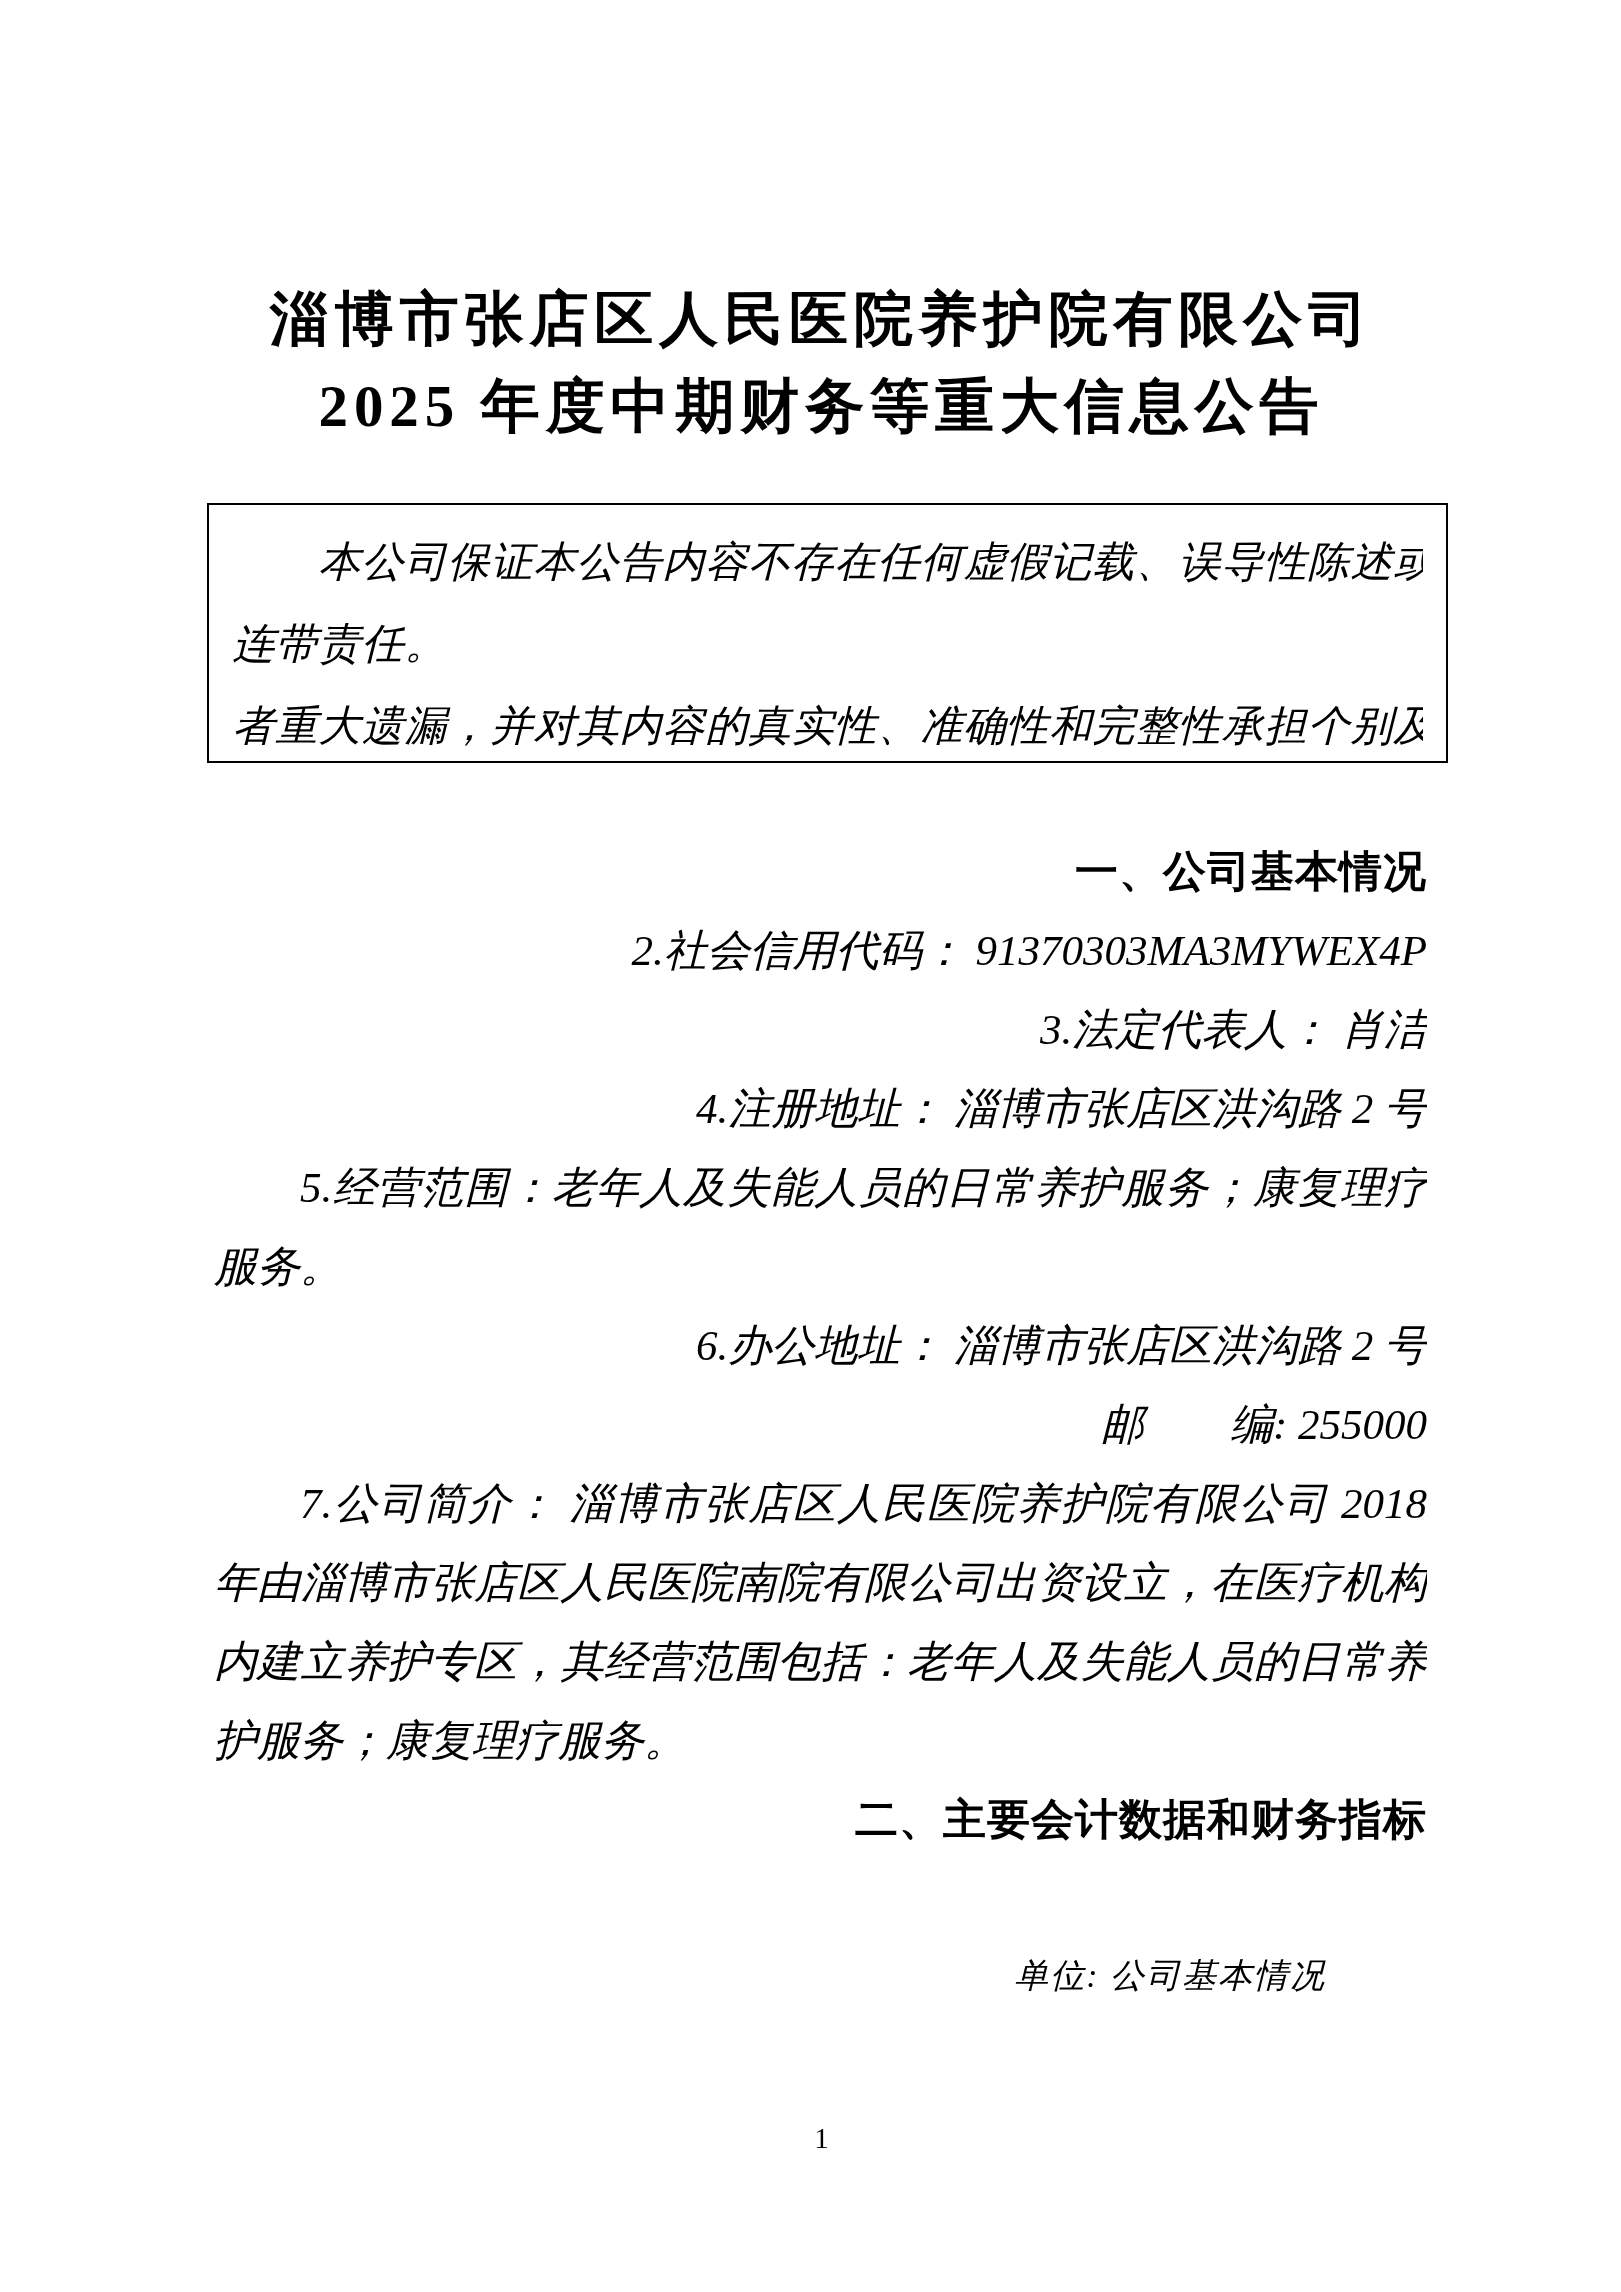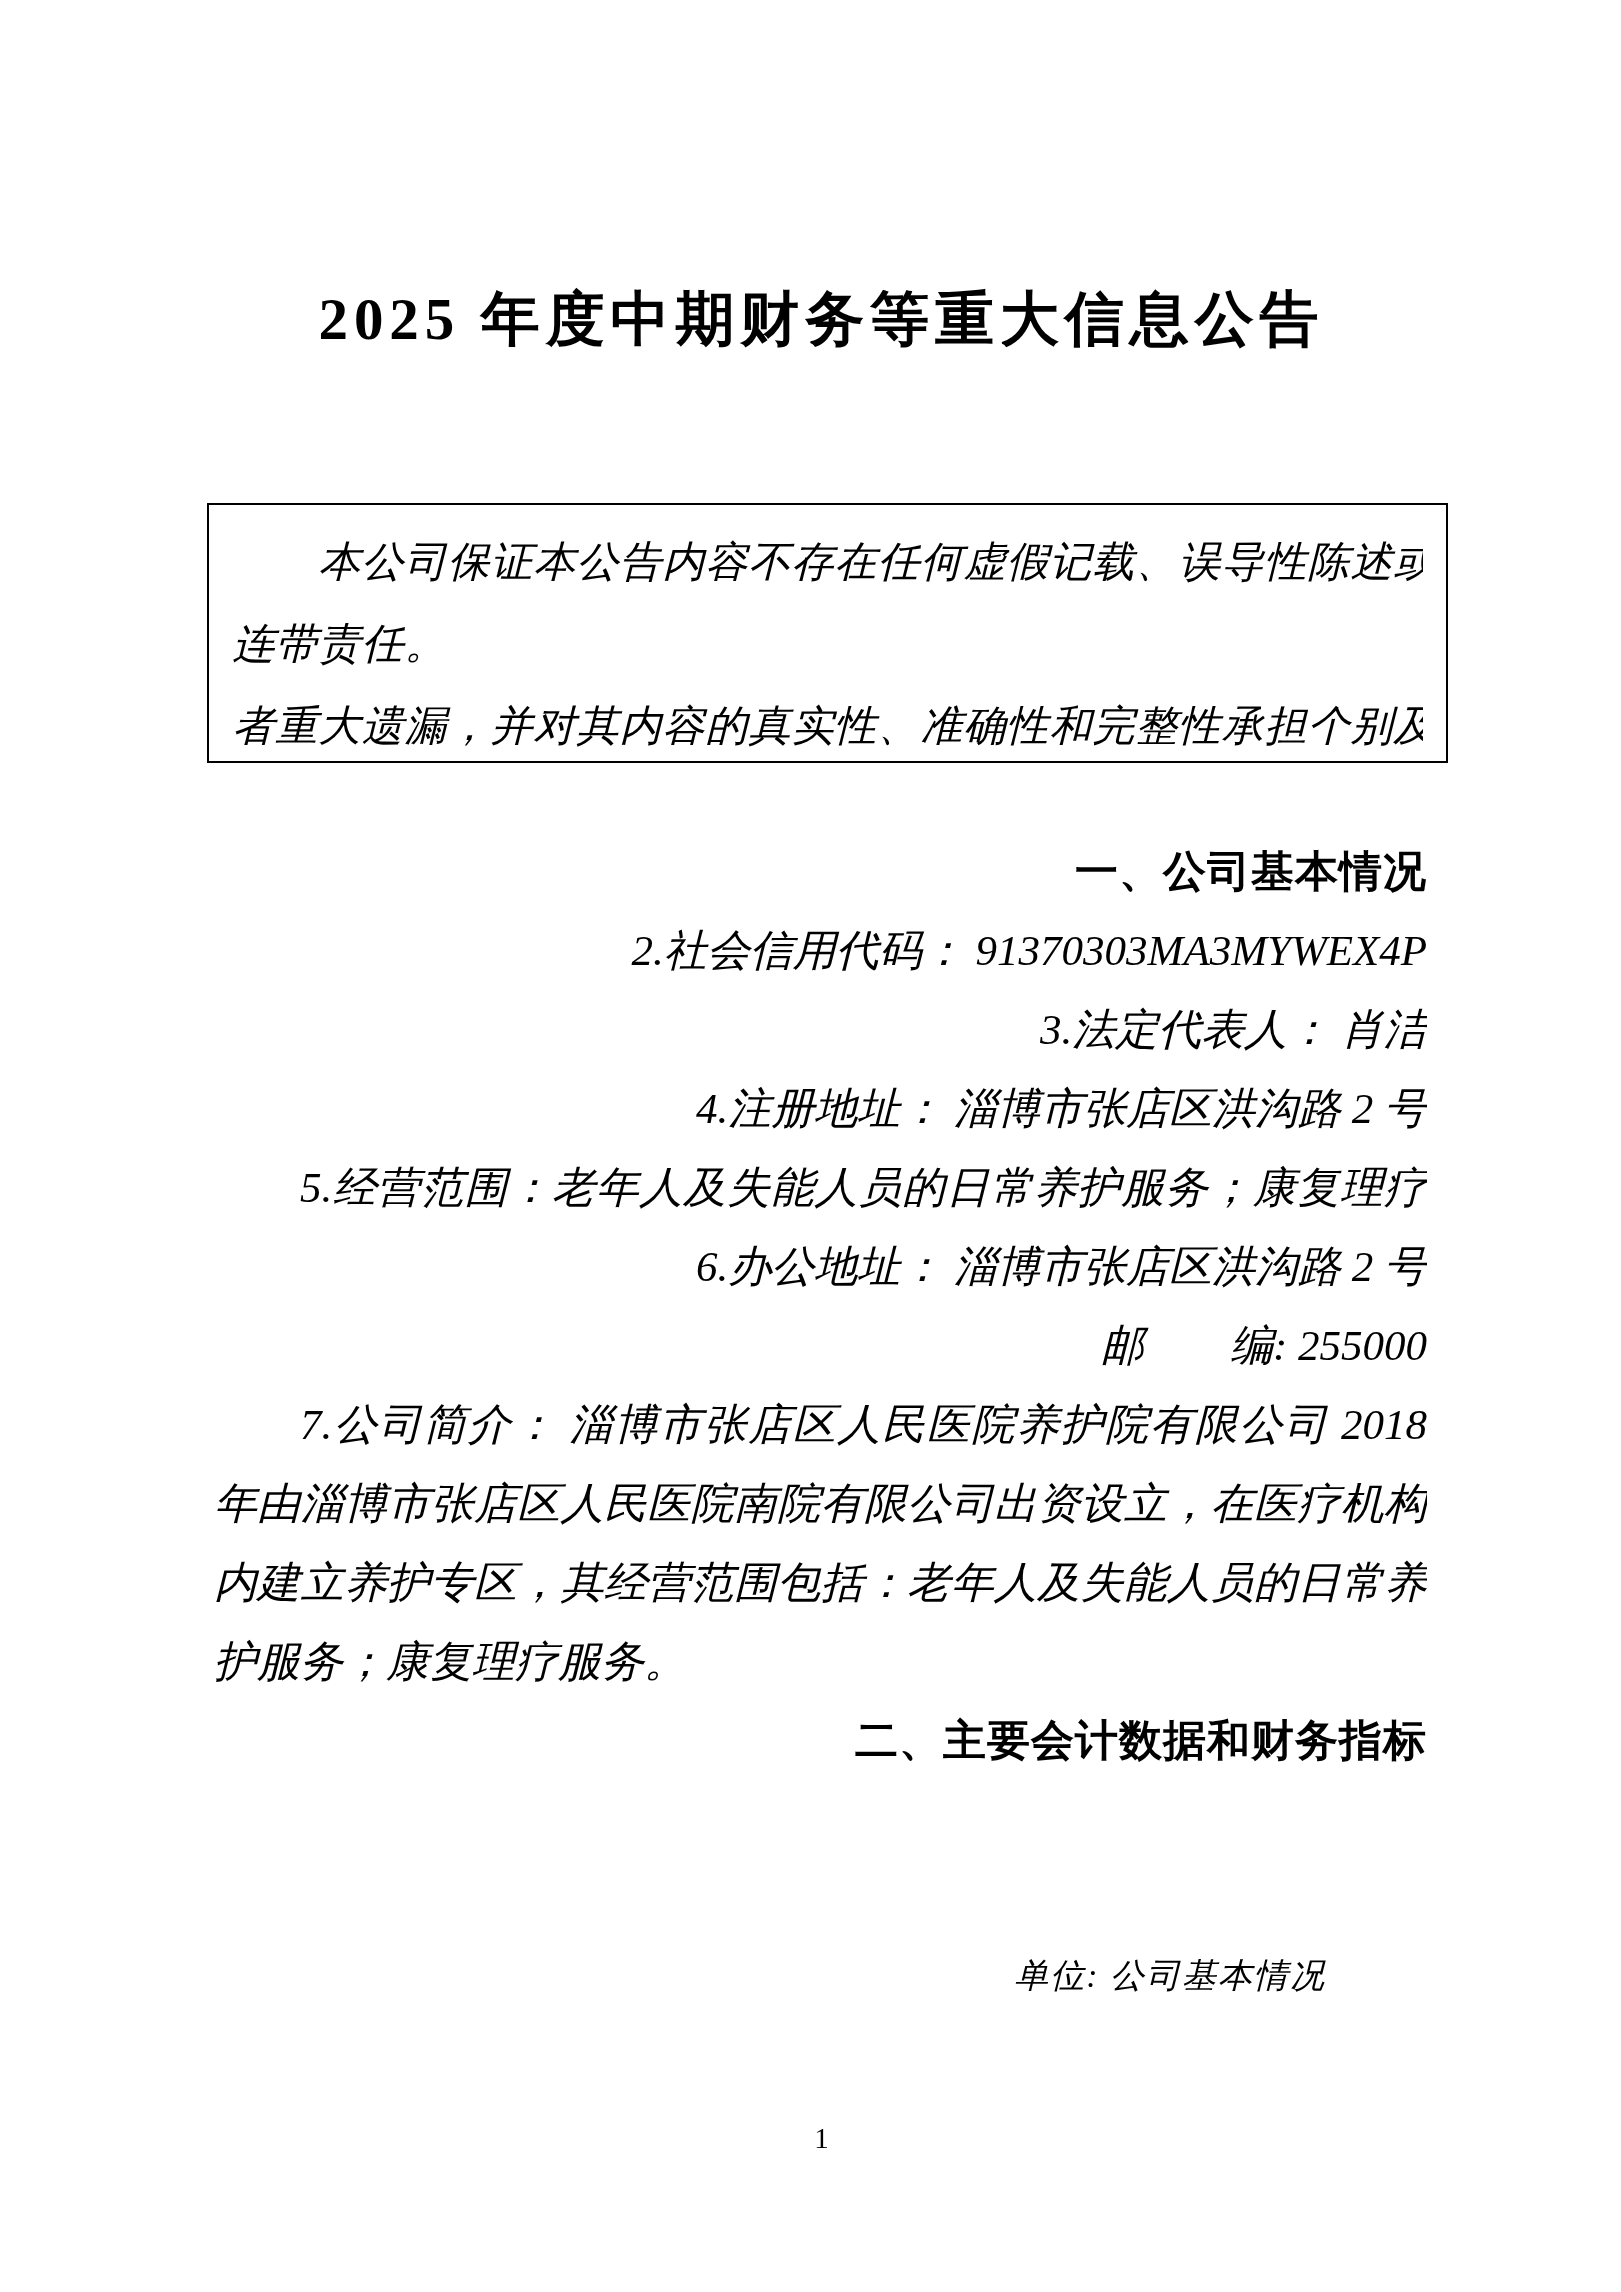--- a/index.html
+++ b/index.html
@@ -79,35 +79,37 @@
     line-height: 43px;
     font-style: normal;
   }
 </style>
 </head>
 <body>
 
 <div class="page">
 
   <div class="doc-title">
+      <div class="line">淄博市张店区人民医院养护院有限公司</div>
       <div class="line">2025 年度中期财务等重大信息公告</div>
     </div>
 
   <div class="notice-box">
       <div class="line indent2 just nowrap">本公司保证本公告内容不存在任何虚假记载、误导性陈述或</div>
       <div class="line nowrap">连带责任。</div>
       <div class="line just nowrap">者重大遗漏，并对其内容的真实性、准确性和完整性承担个别及</div>
     </div>
 
   <div class="doc-body">
       <div class="line heading indent2 nowrap">一、公司基本情况</div>
       <div class="line indent2 nowrap">2.社会信用代码： 91370303MA3MYWEX4P</div>
       <div class="line indent2 nowrap">3.法定代表人： 肖洁</div>
       <div class="line indent2 nowrap">4.注册地址： 淄博市张店区洪沟路 2 号</div>
       <div class="line indent2 just nowrap">5.经营范围：老年人及失能人员的日常养护服务；康复理疗</div>
+      <div class="line nowrap">服务。</div>
       <div class="line indent2 nowrap">6.办公地址： 淄博市张店区洪沟路 2 号</div>
       <div class="line indent2 nowrap">　邮　　编: 255000</div>
       <div class="line indent2 just nowrap">7.公司简介： 淄博市张店区人民医院养护院有限公司 2018</div>
       <div class="line just nowrap">年由淄博市张店区人民医院南院有限公司出资设立，在医疗机构</div>
       <div class="line just nowrap">内建立养护专区，其经营范围包括：老年人及失能人员的日常养</div>
       <div class="line nowrap">护服务；康复理疗服务。</div>
       <div class="line heading indent2 nowrap">二、主要会计数据和财务指标</div>
     </div>
 
   <div class="unit-note">单位: 公司基本情况</div>

